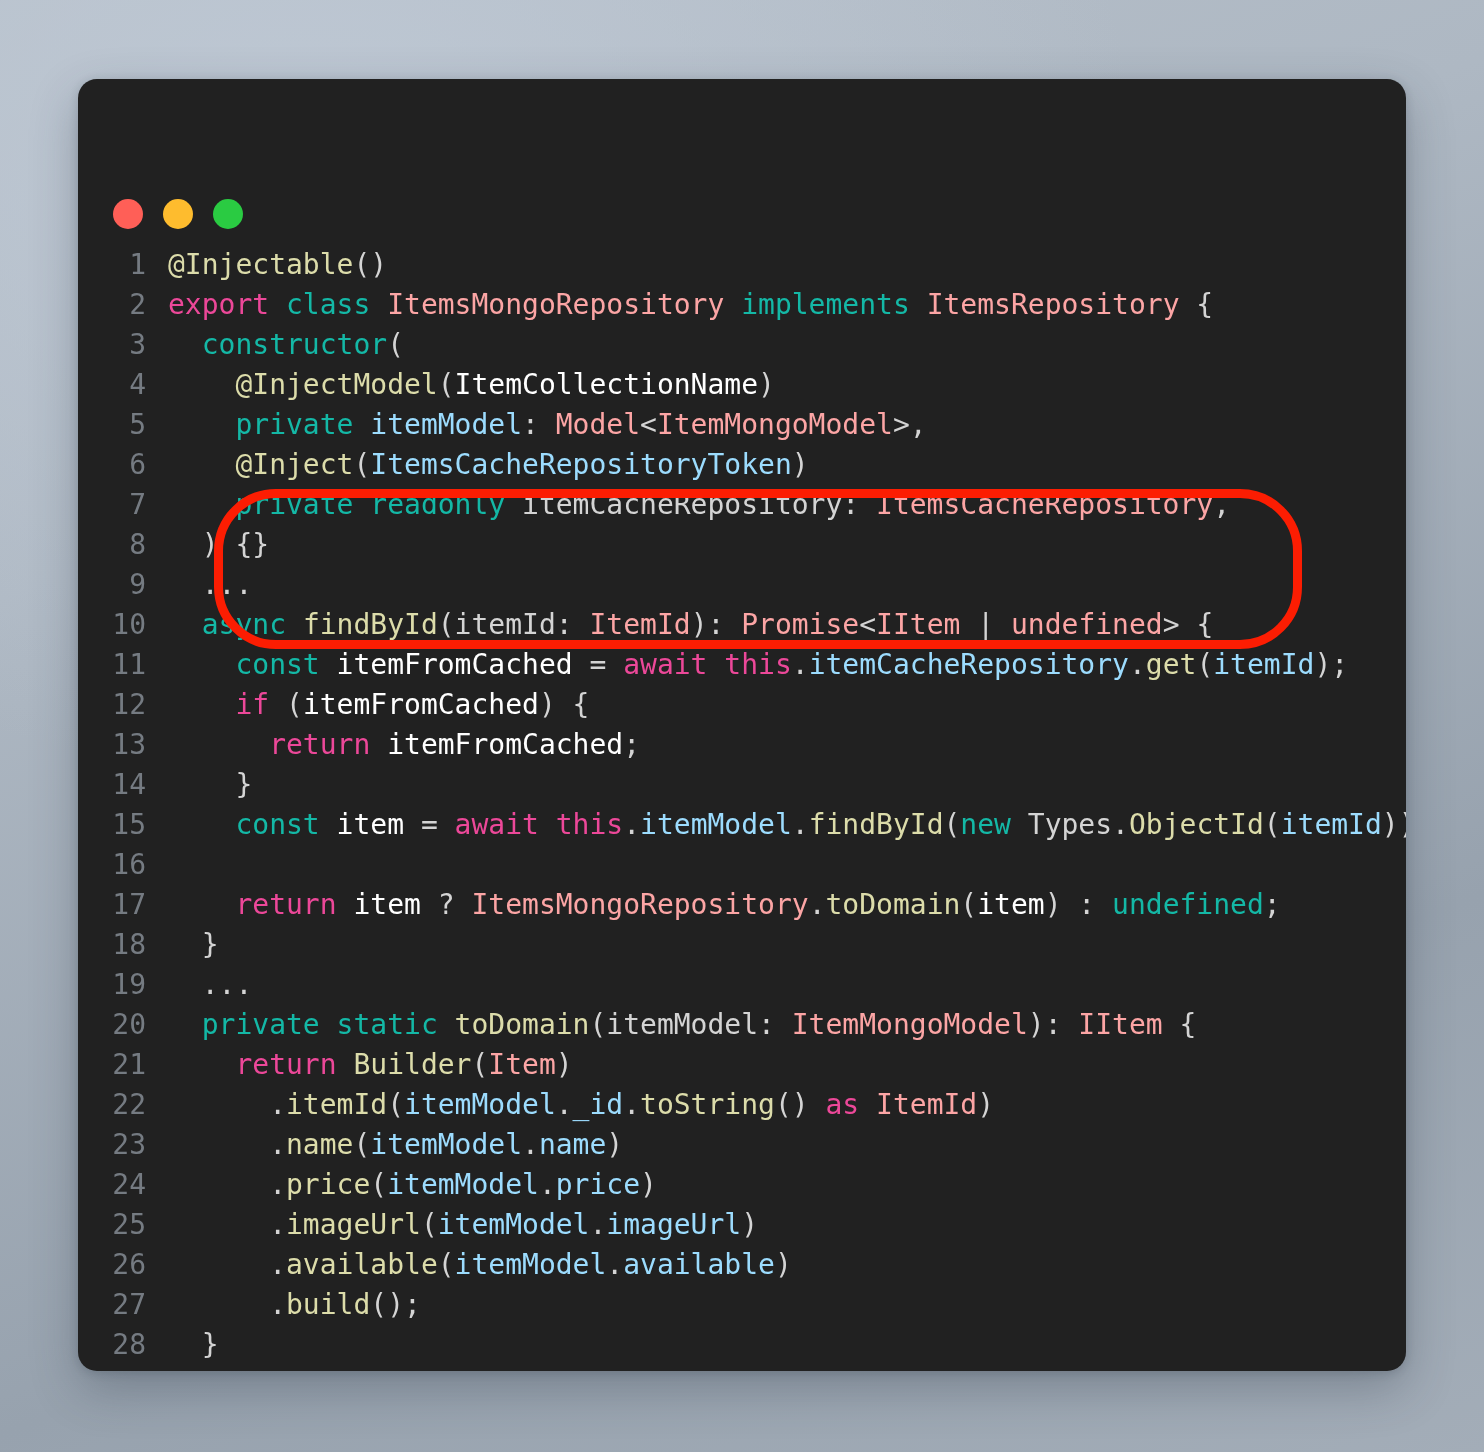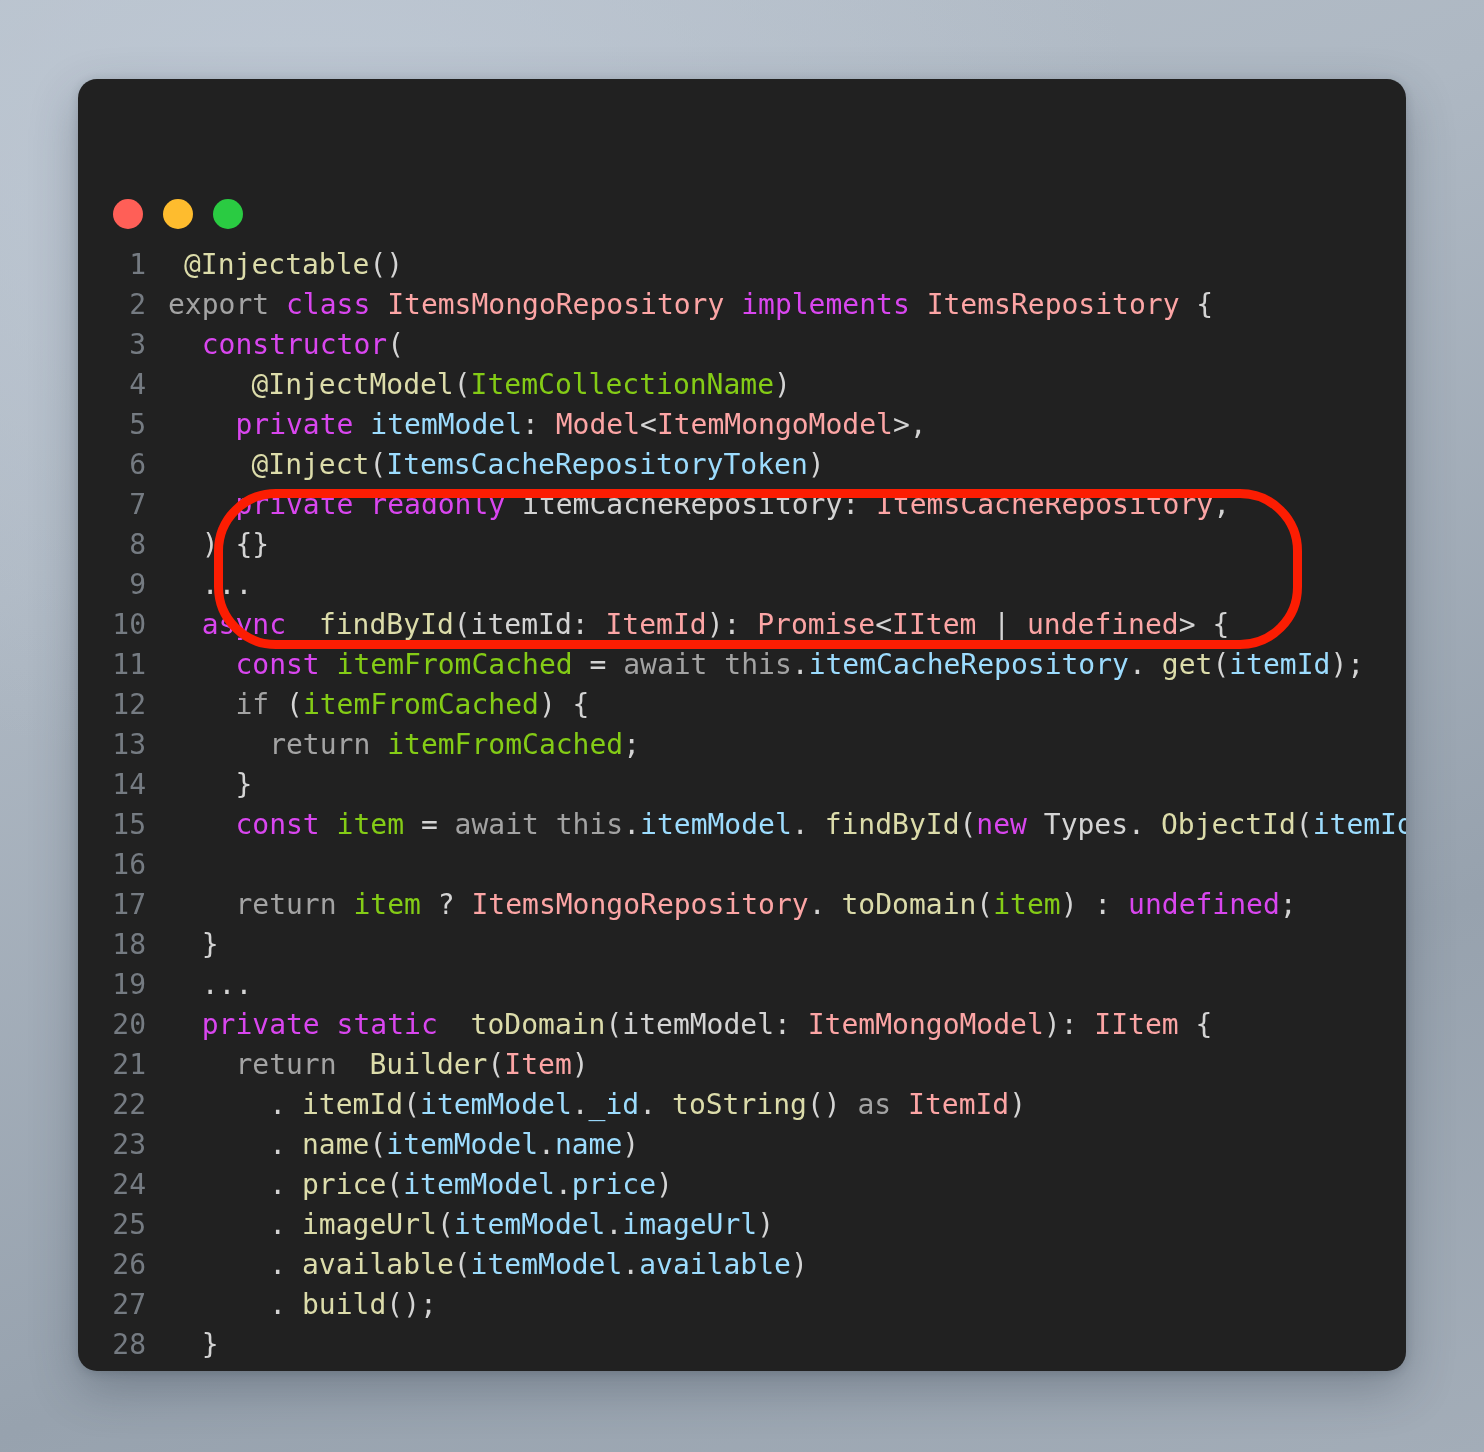--- a/index.html
+++ b/index.html
@@ -81,26 +81,26 @@
     user-select: none;
   }
   .linecode {
     color: #d4d4d4;
     font-family: "DejaVu Sans Mono", monospace;
     font-size: 28px;
     white-space: pre;
   }
 
   
-  .t-key    { color: #d946ef; }   
-  .t-kw2    { color: #a3a3a3; }   
+  .t-key    { color: #14b8a6; }   
+  .t-kw2    { color: #ec4899; }   
   .t-type   { color: #fca5a5; }   
-  .t-func   { color: #DCDCAA; margin-left: 16px; }   
+  .t-func   { color: #DCDCAA; }   
   .t-var    { color: #9CDCFE; }   
-  .t-varb   { color: #84cc16; }   
+  .t-varb   { color: #ffffff; }   
   .t-plain  { color: #D4D4D4; }   
   .t-dots   { color: #D4D4D4; }
 
   
   #red-oval {
     position: absolute;
     left: 136px;
     top: 410px;
     width: 1088px;
     height: 160px;

